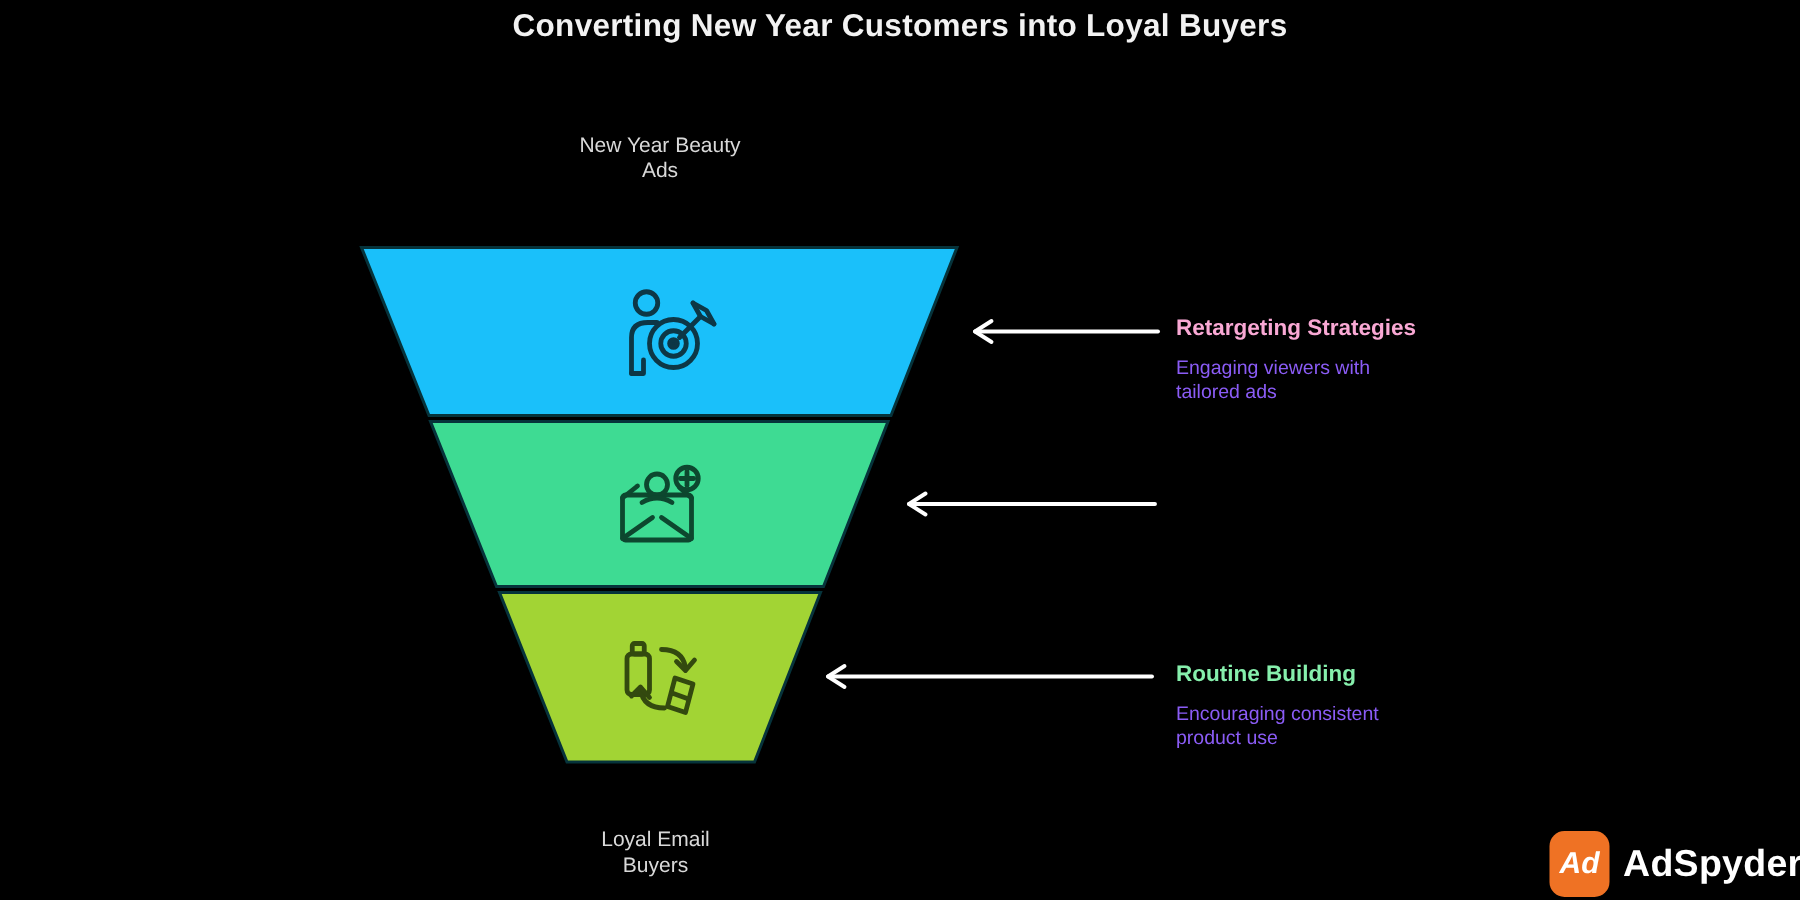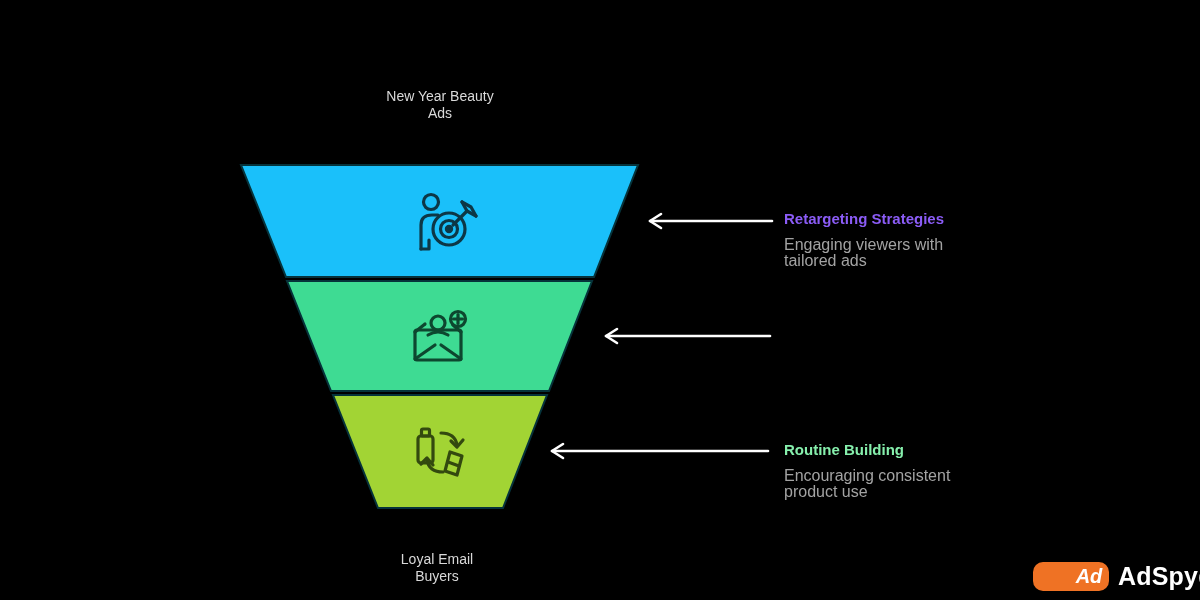--- a/index.html
+++ b/index.html
@@ -51,60 +51,60 @@
   }
   .group-1 { top: 210px; }
   .group-2 { top: 326px; }
   .group-3 { top: 441px; }
   .stage-heading {
     font-size: 15px;
     font-weight: bold;
     margin: 0 0 10px 0;
   }
   .stage-desc {
-    font-size: 16px;
+    font-size: 13px;
     line-height: 16px;
-    color: #a3a3a3;
+    color: #8b5cf6;
     margin: 0;
     white-space: pre-line;
   }
   .brand-logo {
     position: absolute;
     left: 1033px;
     top: 556px;
     height: 40px;
     display: flex;
     align-items: center;
     gap: 9px;
   }
   .logo-mark {
     width: 40px;
-    height: 29px;
+    height: 44px;
     border-radius: 10px;
     display: flex;
     align-items: center;
     justify-content: center;
     color: #fff;
     font-size: 20px;
     font-weight: bold;
     font-style: italic;
-    padding-left: 36px;
   }
   .logo-text {
     color: #fff;
     font-size: 25px;
     font-weight: bold;
     letter-spacing: 0.2px;
   }
 </style>
 </head>
 <body>
 
 <div class="stage-root">
 
+  <div class="page-title">Converting New Year Customers into Loyal Buyers</div>
 
   <div class="funnel-end-label top-label">New Year Beauty
 Ads</div>
 
   <svg class="funnel-svg" width="1200" height="600" viewBox="0 0 1200 600">
 
     <polygon points="241,165 638,165 594,277 286,277" stroke="#06333b" stroke-width="2" fill="#1ac0fa"></polygon>
     <polygon points="287,281 592,281 549,391 331,391" stroke="#06333b" stroke-width="2" fill="#3edb93"></polygon>
     <polygon points="333,395 547,395 503,508 378,508" stroke="#06333b" stroke-width="2" fill="#a2d434"></polygon>
 
@@ -154,21 +154,21 @@
         <path d="M 617 329 L 606 336 L 617 343"></path>
       </g>
       <g>
         <line x1="552" y1="451" x2="768" y2="451"></line>
         <path d="M 563 444 L 552 451 L 563 458"></path>
       </g>
     </g>
   </svg>
 
   <div class="stage-label-group group-1">
-    <p class="stage-heading" style="color: #8b5cf6;">Retargeting Strategies</p>
+    <p class="stage-heading" style="color: #f9a8d4;">Retargeting Strategies</p>
     <p class="stage-desc">Engaging viewers with
 tailored ads</p>
   </div>
 
   <div class="stage-label-group group-2">
   </div>
 
   <div class="stage-label-group group-3">
     <p class="stage-heading" style="color: #86efac;">Routine Building</p>
     <p class="stage-desc">Encouraging consistent

